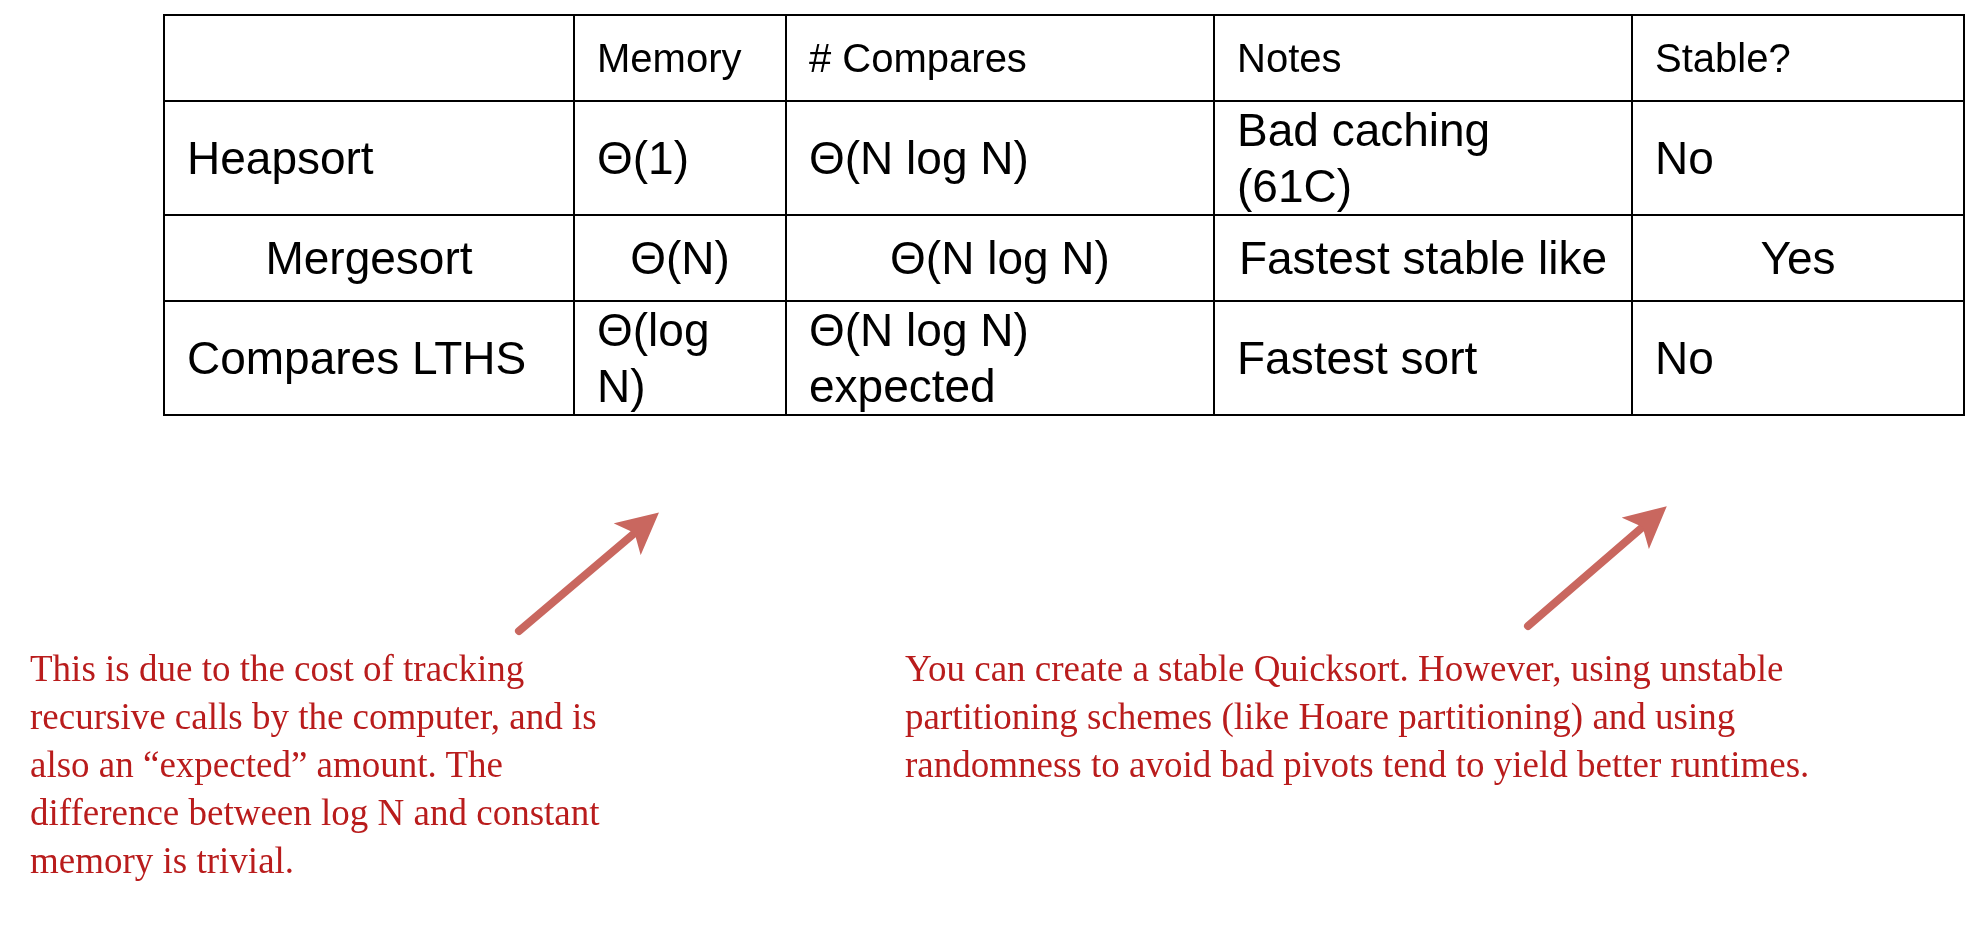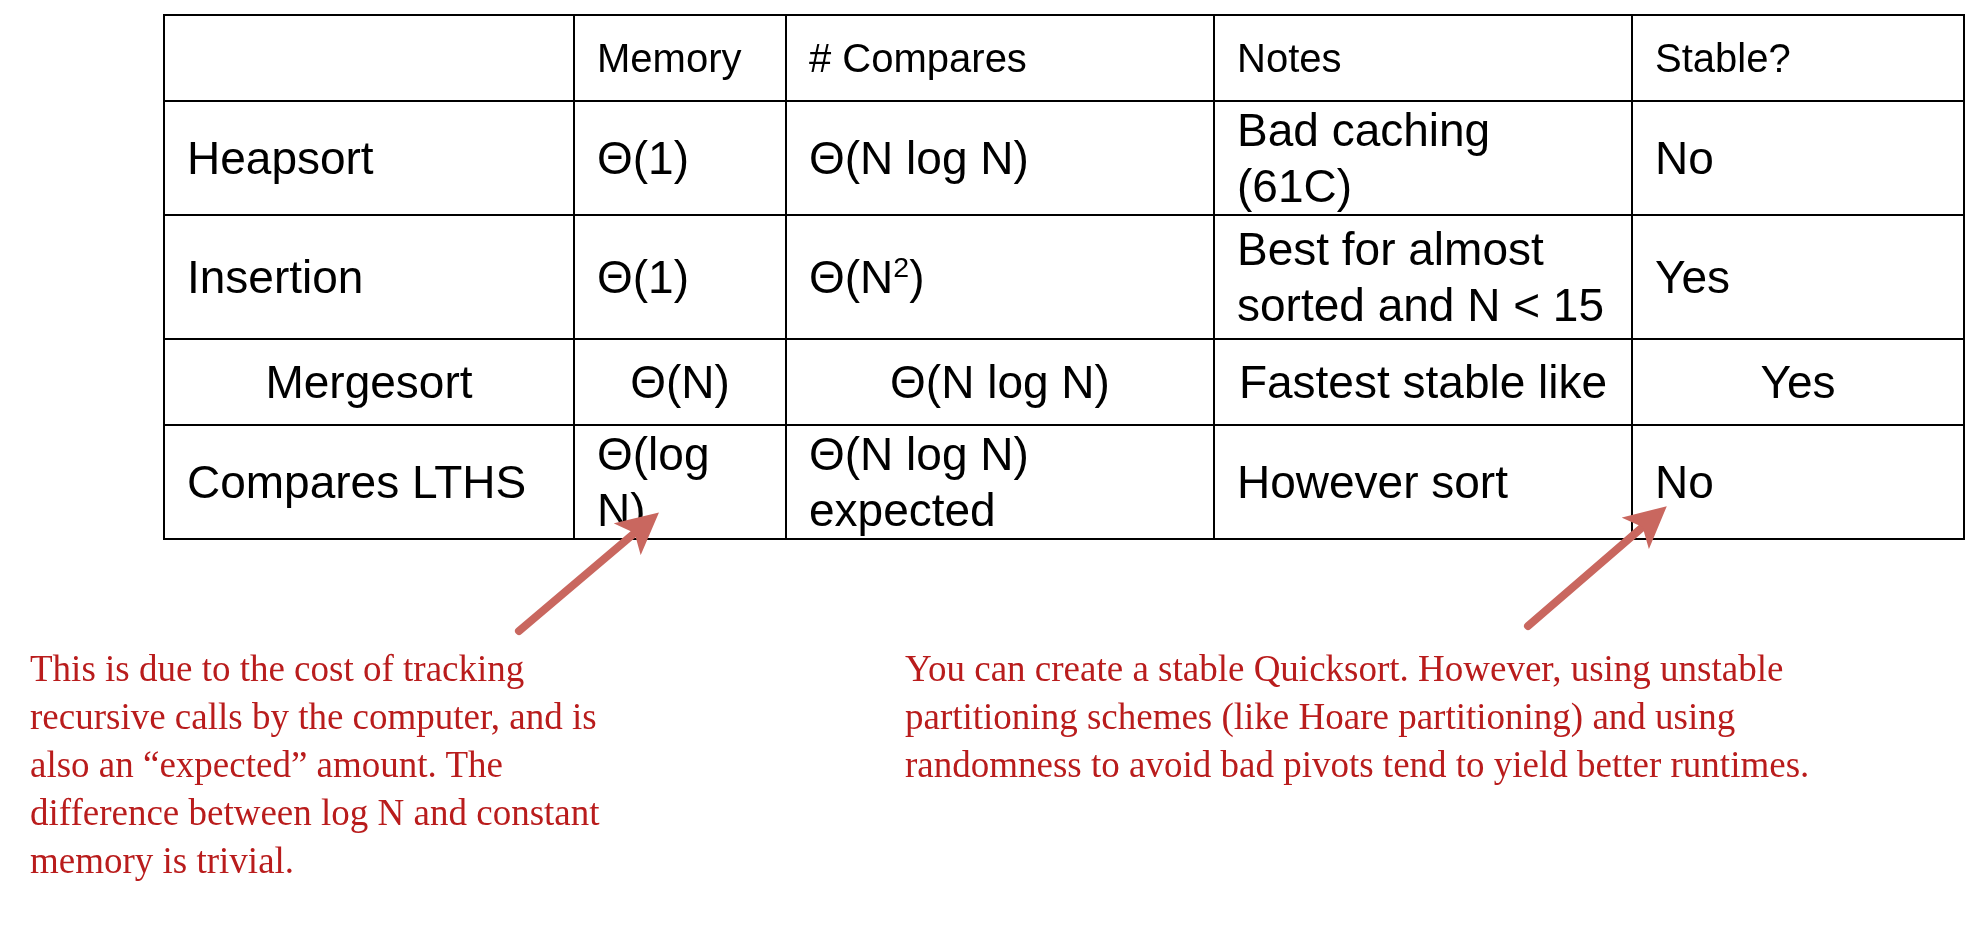--- a/index.html
+++ b/index.html
@@ -125,42 +125,34 @@
     <tbody>
 
       <tr class="r-heapsort">
         <td class="cell-algo">Heapsort</td>
         <td class="cell-mem">Θ(1)</td>
         <td class="cell-cmp">Θ(N log N)</td>
         <td class="cell-notes">Bad caching (61C)</td>
         <td class="cell-stable">No</td>
       </tr>
 
-      <tr class="r-insertion">
-        <td class="cell-algo">Insertion</td>
-        <td class="cell-mem">Θ(1)</td>
-        <td class="cell-cmp"><span>Θ(N</span><span class="sup">2</span><span>)</span></td>
-        <td class="cell-notes notes-multiline">Best for almost
-sorted and N &lt; 15</td>
-        <td class="cell-stable">Yes</td>
-      </tr>
 
       <tr class="r-mergesort">
         <td class="cell-algo">Mergesort</td>
         <td class="cell-mem">Θ(N)</td>
         <td class="cell-cmp">Θ(N log N)</td>
         <td class="cell-notes">Fastest stable like</td>
         <td class="cell-stable">Yes</td>
       </tr>
 
       <tr class="r-quicksort">
         <td class="cell-algo">Compares LTHS</td>
         <td class="cell-mem">Θ(log N)</td>
         <td class="cell-cmp">Θ(N log N) expected</td>
-        <td class="cell-notes">However sort</td>
+        <td class="cell-notes">Fastest sort</td>
         <td class="cell-stable">No</td>
       </tr>
 
     </tbody>
   </table>
 </div>
 
 <svg id="arrow-layer" viewBox="0 0 1976 950" width="1976" height="950" xmlns="http://www.w3.org/2000/svg">
   <defs>
     <marker id="ah" markerWidth="5.2" markerHeight="5.2" refX="1.6" refY="2.6" orient="auto">

